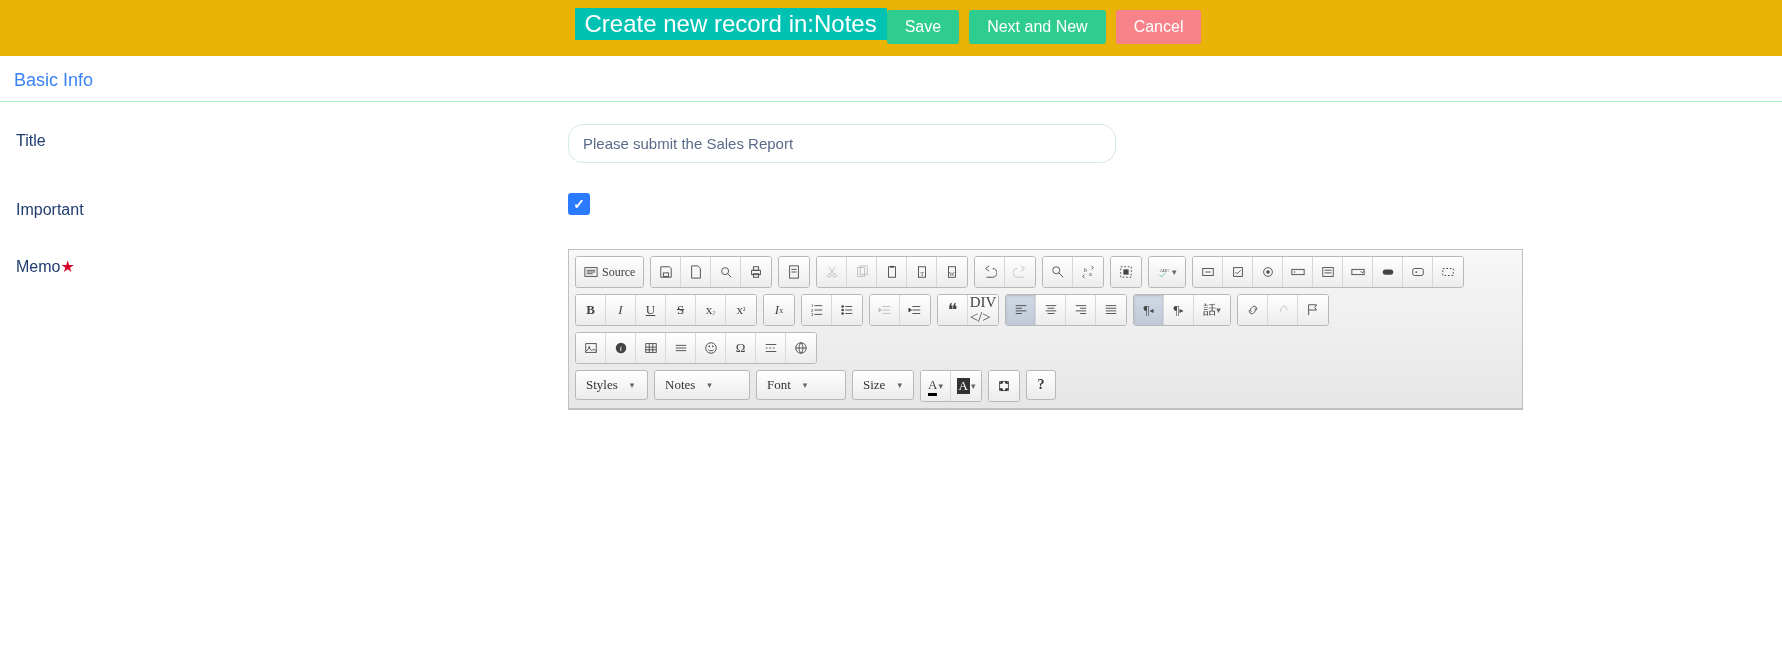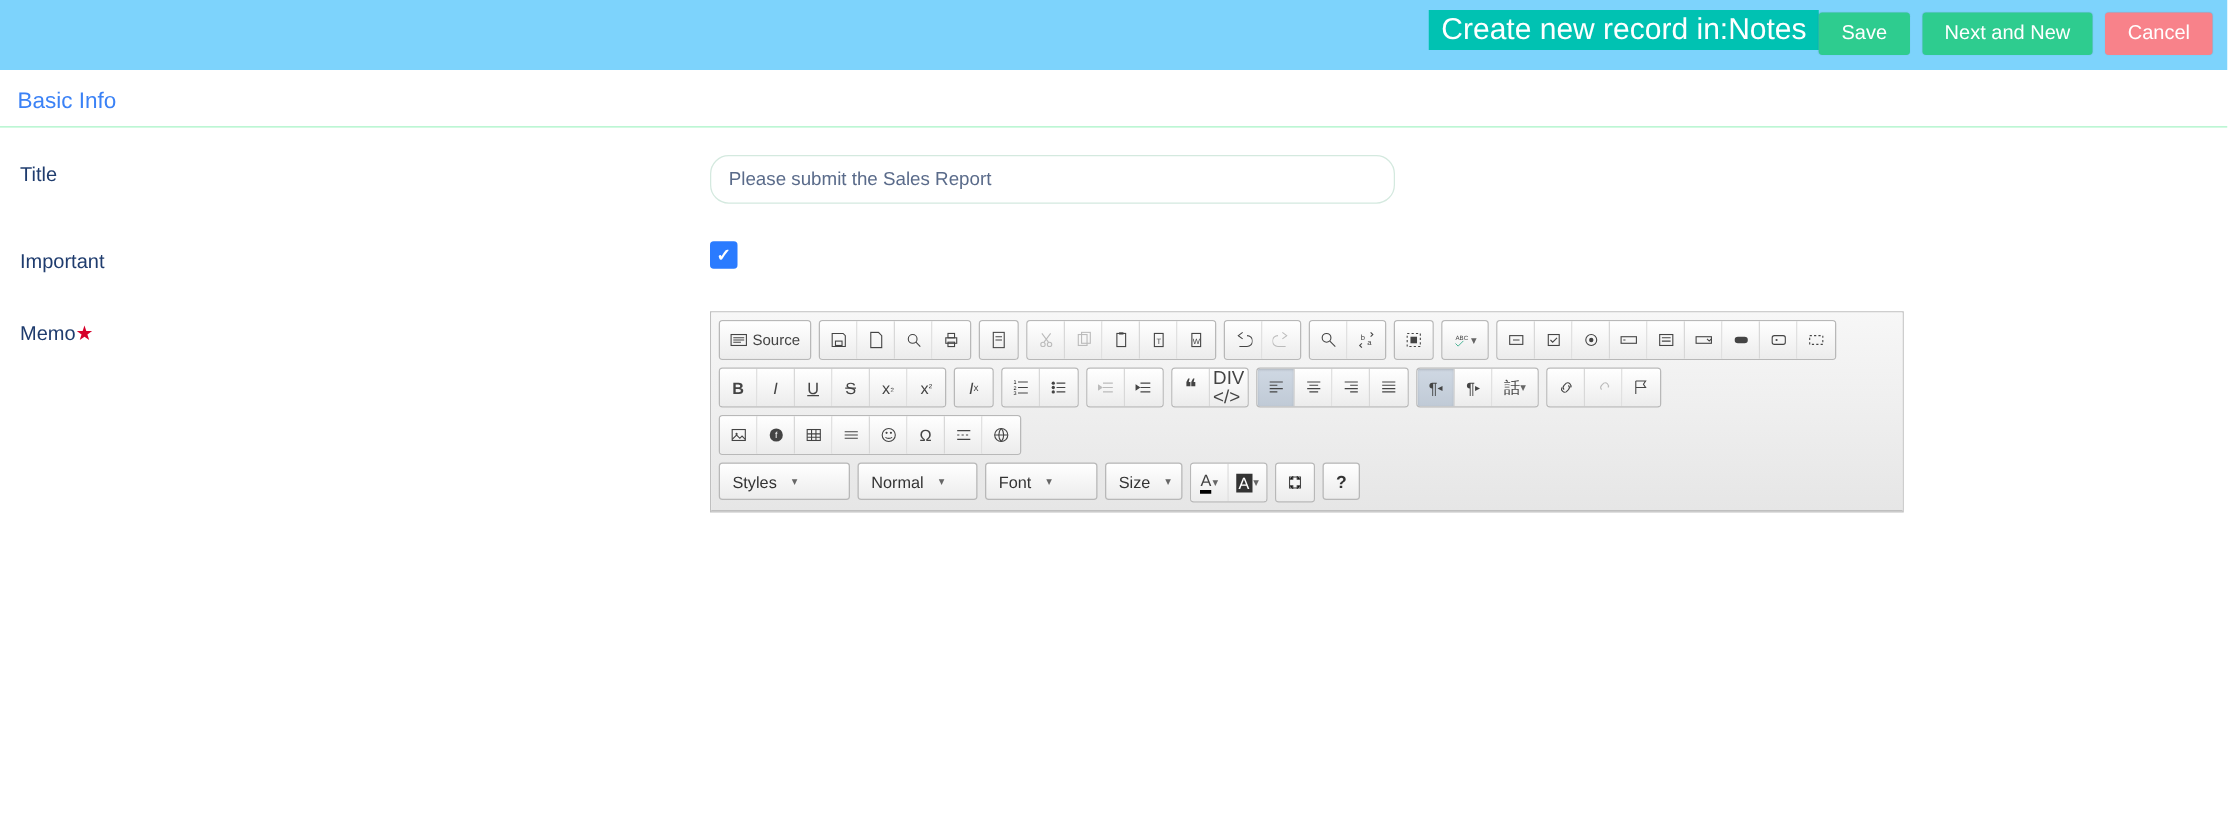--- a/index.html
+++ b/index.html
@@ -1,35 +1,35 @@
 <!DOCTYPE html>
 <html><head>
 <meta charset="utf-8">
 <style>
   * { box-sizing: border-box; margin: 0; padding: 0; }
   body { font-family: "Segoe UI", Arial, sans-serif; background: #fff; font-size: 14px; color: #333; }
-  .header { background: #7dd3fc; display: flex; align-items: flex-start; justify-content: flex-end; padding: 8px 12px 12px 6px; }
+  .header { background: #eab308; display: flex; align-items: flex-start; justify-content: center; padding: 8px 12px 12px 6px; }
   .tag { background: #00c2b2; color: #fff; font-size: 24px; padding: 2px 10px; font-weight: 400; }
   .h-buttons { display: flex; gap: 10px; margin-top: 2px; }
   .btn { color: #fff; border: none; border-radius: 3px; padding: 8px 18px; font-size: 16px; cursor: pointer; box-shadow: 0 0 1px rgba(0,0,0,.1); }
   .btn-green { background: #2ecc8f; }
   .btn-red { background: #f8828a; }
 
   .section-title { color: #3b82f6; font-size: 18px; padding: 14px 14px 6px 14px; }
   .divider { border: none; border-top: 1px solid #a7f3c6; margin: 4px 0 18px 0; }
 
   .form-row { display: flex; padding: 4px 16px 26px 16px; align-items: flex-start; }
   .form-label { width: 552px; color: #1f3c6e; font-size: 16px; padding-top: 8px; }
   .star { color: #d6002a; }
   .input-text { width: 548px; padding: 10px 14px; border: 1px solid #d4e9df; border-radius: 15px; font-size: 15px; color: #5a6b8a; }
   .check { width: 22px; height: 22px; background: #2a7bff; border: 2px solid #2a7bff; border-radius: 3px; display: flex; align-items: center; justify-content: center; color: #fff; font-weight: bold; font-size: 14px; cursor: pointer;}
 
   .editor { width: 955px; border: 1px solid #bfbfbf; }
   .toolbar { background: linear-gradient(#f7f7f7,#e6e6e6); border-bottom: 1px solid #bfbfbf; padding: 6px 6px 4px 6px; }
-  .tb-row { display: flex; gap: 6px; margin-bottom: 6px; flex-wrap: wrap; }
+  .tb-row { display: flex; gap: 6px; margin-bottom: 6px; flex-wrap: wrap; font-family: Liberation Serif, serif; }
   .grp { display: flex; border: 1px solid #b8b8b8; border-radius: 3px; overflow: hidden; background:#fff; }
   .tb { width: 30px; height: 30px; display: flex; align-items: center; justify-content: center; background: linear-gradient(#fff,#ececec); border-right: 1px solid #d8d8d8; font-size: 13px; cursor: pointer; color:#444; }
   .tb:last-child { border-right: none; }
   .tb.active { background: linear-gradient(#cfd8e3,#c0cad6); box-shadow: inset 0 1px 2px rgba(0,0,0,.15); }
   .tb.dim { color: #aaa; }
   .tb.src { width: auto; padding: 0 8px; gap: 4px; font-size: 12px; }
   .tb svg { width: 14px; height: 14px; }
   .dd { height: 30px; border: 1px solid #b8b8b8; background: linear-gradient(#fff,#ececec); border-radius: 3px; display: flex; align-items: center; padding: 0 8px 0 10px; gap: 12px; font-size: 13px; cursor:pointer; }
   .tri { font-size: 9px; color: #666; }
   .qbox { width:30px; height:30px; border:1px solid #b8b8b8; background:linear-gradient(#fff,#ececec); border-radius:3px; display:flex;align-items:center;justify-content:center; cursor:pointer; }
@@ -393,26 +393,26 @@
           <div class="tb">
               <svg viewBox="0 0 16 16">
                 <circle cx="8" cy="8" r="6" fill="none" stroke="#444"></circle>
                 <path d="M2 8h12M8 2c3 3 3 9 0 12M8 2c-3 3-3 9 0 12" stroke="#444" fill="none"></path>
               </svg>
             </div>
         </div>
       </div>
 
       <div class="tb-row" style="margin-bottom:2px;">
-        <div class="dd" style="width:105px;">
+        <div class="dd" style="width:73px;">
             <span>Styles</span>
             <span class="tri">▾</span>
           </div>
         <div class="dd" style="width:96px;">
-            <span>Normal</span>
+            <span>Notes</span>
             <span class="tri">▾</span>
           </div>
         <div class="dd" style="width:90px;">
             <span>Font</span>
             <span class="tri">▾</span>
           </div>
         <div class="dd" style="width:62px;align-items:center;">
             <span>Size</span>
             <span class="tri">▾</span>
           </div>

